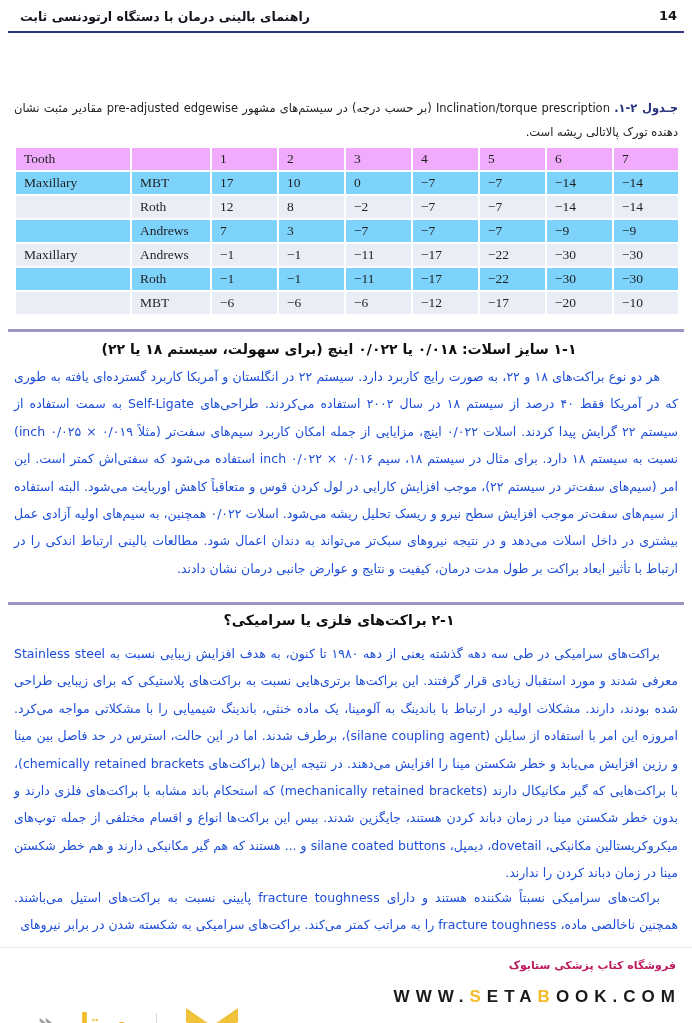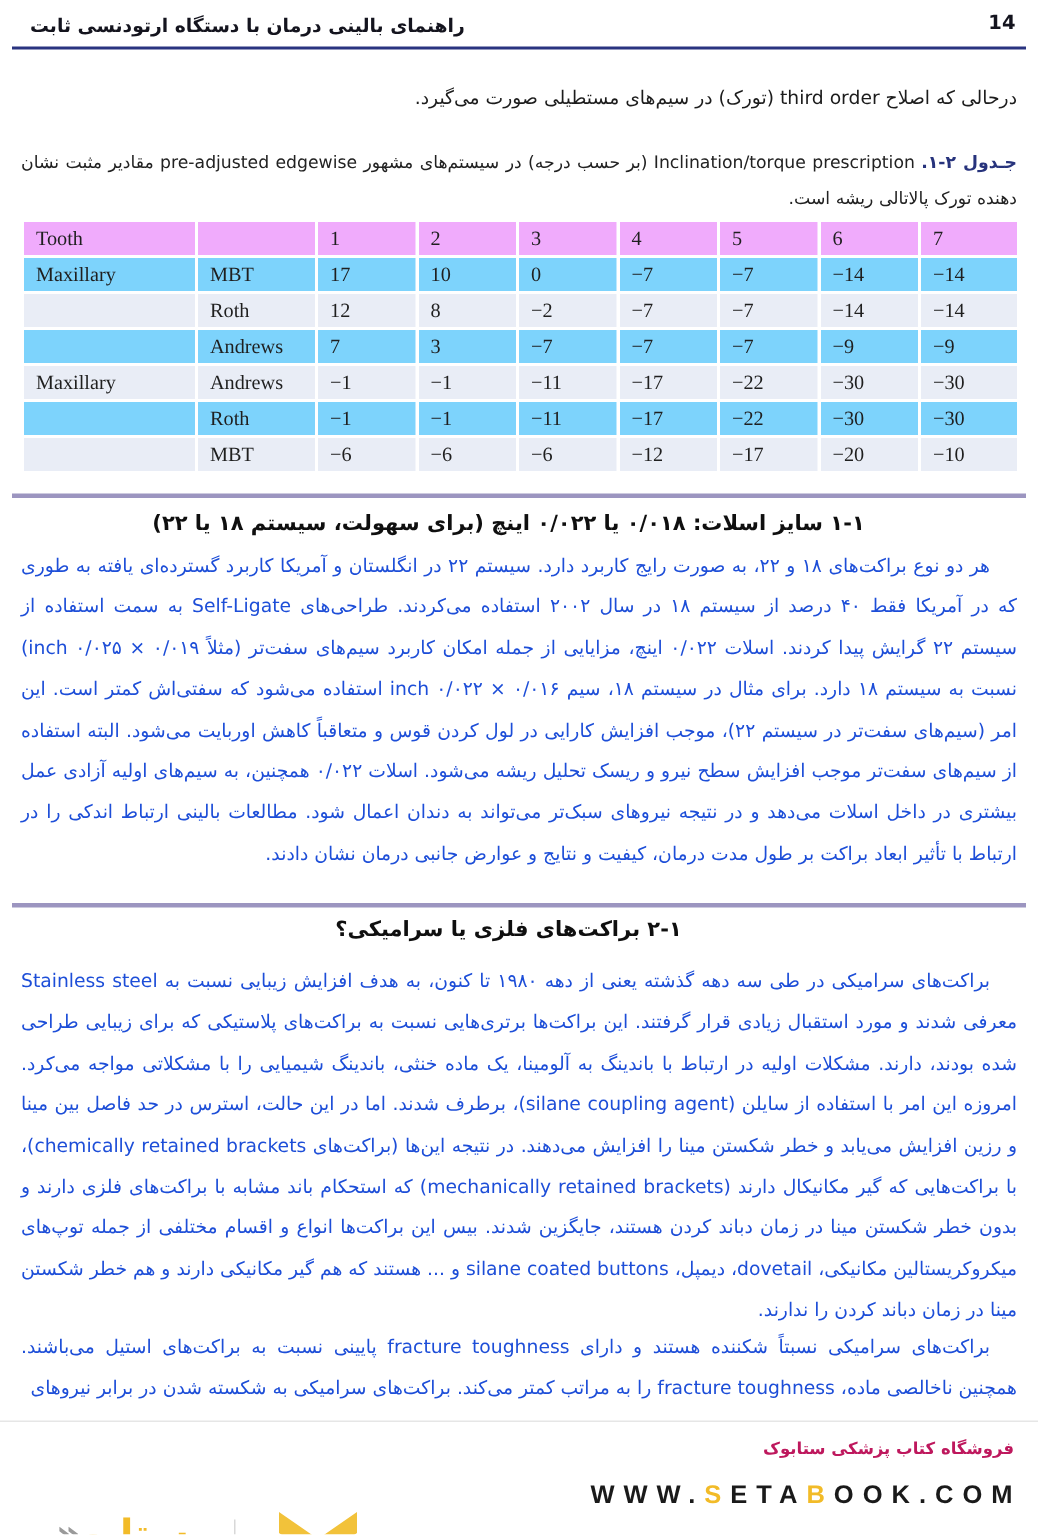--- a/index.html
+++ b/index.html
@@ -65,21 +65,20 @@
 </style>
 </head>
 <body>
 
 <div class="page">
 
   <div class="hdr-title">راهنمای بالینی درمان با دستگاه ارتودنسی ثابت</div>
   <div class="hdr-num">14</div>
   <div class="hdr-rule"></div>
 
-  <p class="intro">درحالی که اصلاح third order (تورک) در سیم‌های مستطیلی صورت می‌گیرد.</p>
 
   <p class="caption"><span class="cap-label">جـدول ۲-۱.</span> <span>Inclination/torque prescription (بر حسب درجه) در سیستم‌های مشهور pre-adjusted edgewise مقادیر مثبت نشان دهنده تورک پالاتالی ریشه است.</span></p>
 
   <table class="data">
     <colgroup>
       <col style="width:116px">
         <col style="width:80px">
       <col style="width:67px">
         <col style="width:67px">
         <col style="width:67px">

